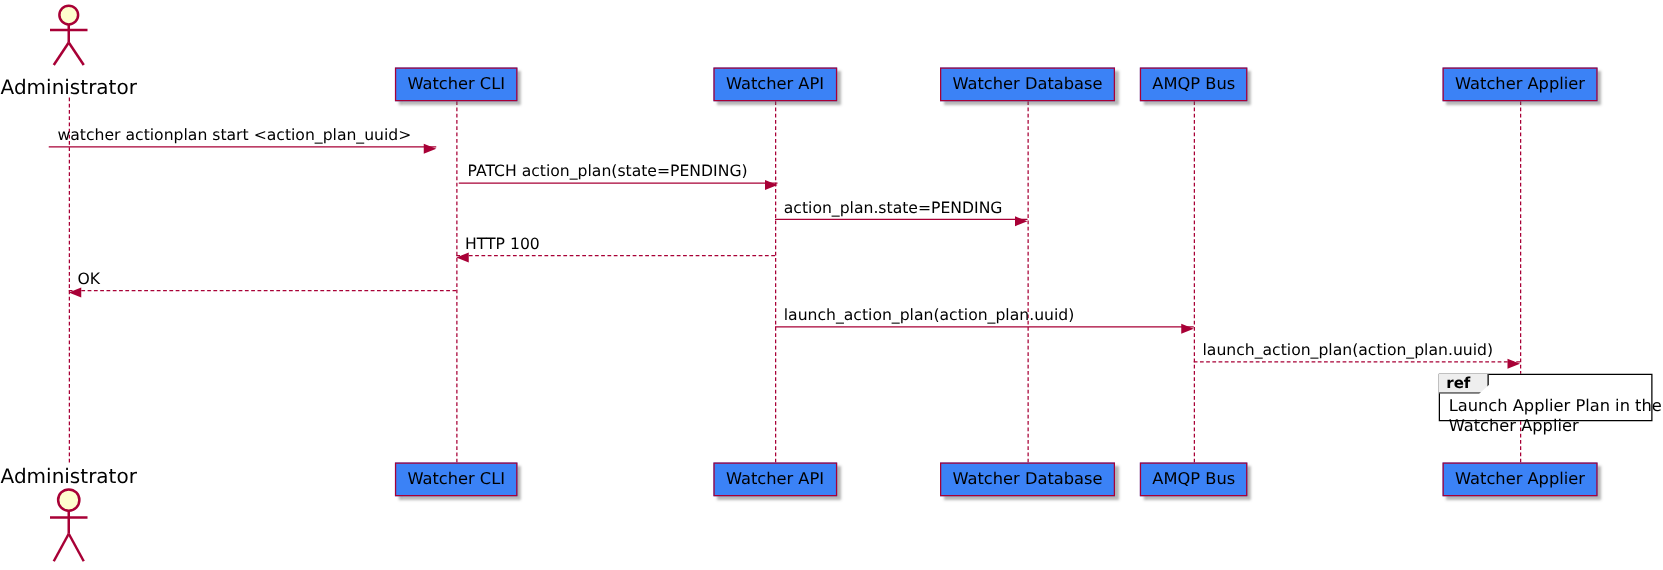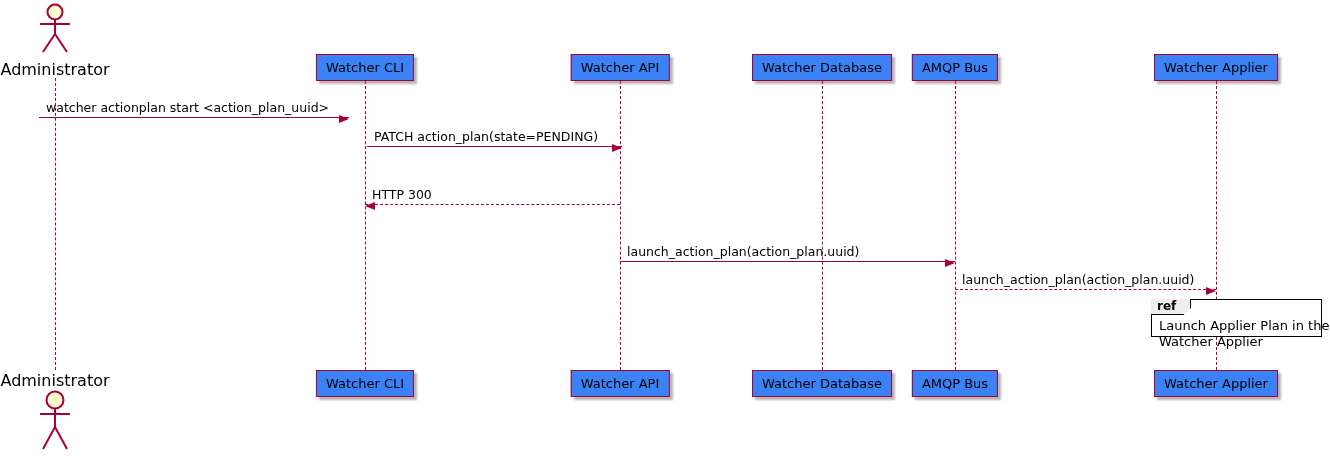--- a/index.html
+++ b/index.html
@@ -51,22 +51,32 @@
   <div class="msg solid" style="left:39px;  top:100px; width:310px;text-align:center;">
     <div class="lbl">watcher actionplan start &lt;action_plan_uuid&gt;</div>
     <div class="line"></div>
     <div class="arrow-r"></div>
   </div>
   <div class="msg solid" style="left:367px; top:129px; width:255px;">
     <div class="lbl">PATCH action_plan(state=PENDING)</div>
     <div class="line"></div>
     <div class="arrow-r"></div>
   </div>
+  <div class="msg solid" style="left:620px; top:158px; width:202px;">
+    <div class="lbl">action_plan.state=PENDING</div>
+    <div class="line"></div>
+    <div class="arrow-r"></div>
+  </div>
   <div class="msg dashed" style="left:365px; top:187px; width:255px;">
-    <div class="lbl">HTTP 300</div>
+    <div class="lbl">HTTP 100</div>
+    <div class="line"></div>
+    <div class="arrow-l"></div>
+  </div>
+  <div class="msg dashed" style="left:55px;  top:215px; width:310px;">
+    <div class="lbl">OK</div>
     <div class="line"></div>
     <div class="arrow-l"></div>
   </div>
   <div class="msg solid" style="left:620px; top:244px; width:335px;">
     <div class="lbl">launch_action_plan(action_plan.uuid)</div>
     <div class="line"></div>
     <div class="arrow-r"></div>
   </div>
   <div class="msg dashed" style="left:955px; top:272px; width:261px;">
     <div class="lbl">launch_action_plan(action_plan.uuid)</div>

